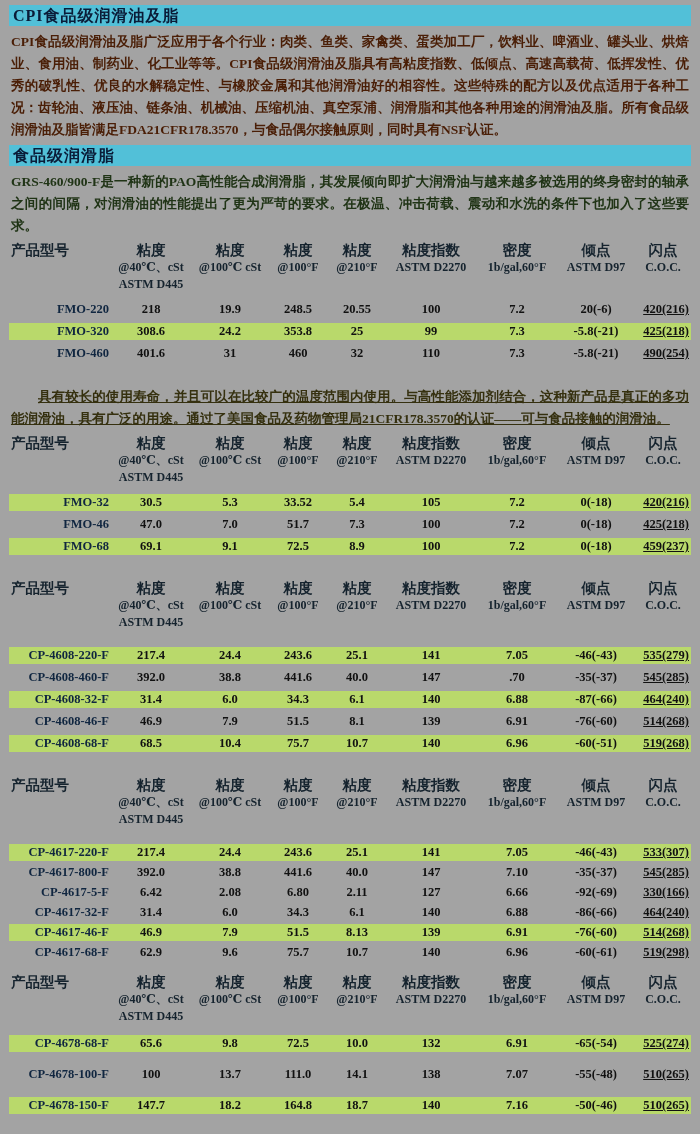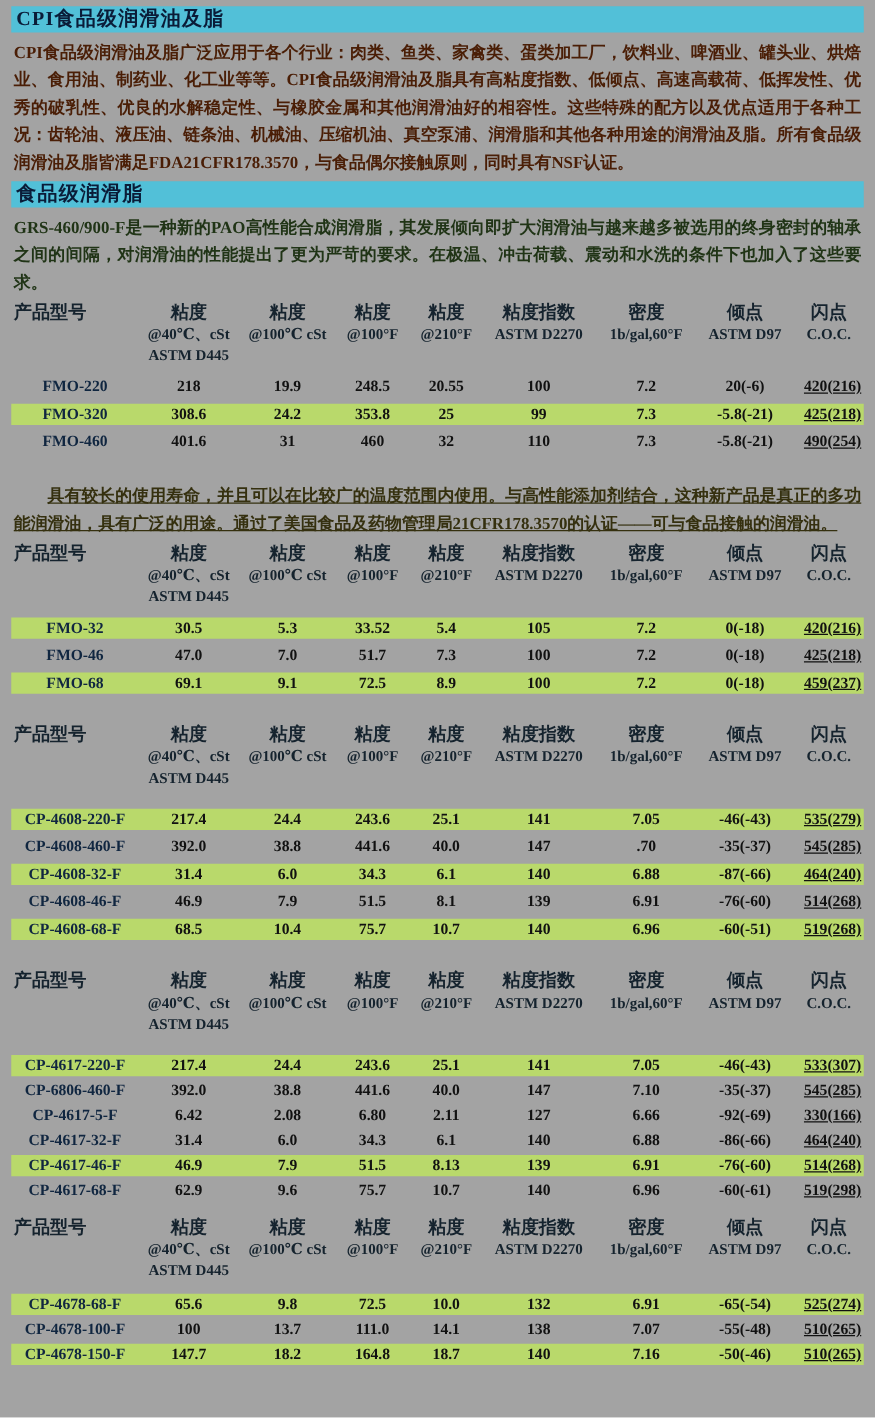--- a/index.html
+++ b/index.html
@@ -29,28 +29,28 @@
   }
   .t-hdr{margin-bottom:8px;color:#15232e;}
   .t-hcell{text-align:center;}
   .t-hcell.c0{text-align:left;padding-left:2px;}
   .h-main{font-size:14.5px;line-height:18px;}
   .h-sub{font-size:12px;line-height:17px;}
   .t-row{
     height:17px;line-height:17px;margin-bottom:5px;font-size:12.5px;
   }
   .t-cell{text-align:center;white-space:nowrap;}
-  .t-cell.c0{text-align:center;padding-left:2px;color:#102640;}
+  .t-cell.c0{text-align:right;padding-left:2px;color:#102640;}
   .t-cell.c8{text-align:right;padding-right:2px;text-decoration:underline;}
   .mt-sec{margin-top:24px;}
   .gap-lg .t-hdr{margin-bottom:16px;}
   .tight .t-row{margin-bottom:3px;}
   .t5{margin-top:12px;}
   .t5 .t-hdr{margin-bottom:10px;}
-  .t5 .t-row{margin-bottom:3px;}
+  .t5 .t-row{margin-bottom:14px;}
 </style>
 <style>.section-bar{background:#52c0d8;color:#0a1c38;}.hl{background:#b9d96b;}</style></head>
 <body>
 
 <div class="page">
 
   <div class="section-bar">
     <span>CPI食品级润滑油及脂</span>
   </div>
 
@@ -352,21 +352,21 @@
         <div class="t-cell c1">217.4</div>
         <div class="t-cell c2">24.4</div>
         <div class="t-cell c3">243.6</div>
         <div class="t-cell c4">25.1</div>
         <div class="t-cell c5">141</div>
         <div class="t-cell c6">7.05</div>
         <div class="t-cell c7">-46(-43)</div>
         <div class="t-cell c8">533(307)</div>
       </div>
       <div class="t-row">
-        <div class="t-cell c0">CP-6806-460-F</div>
+        <div class="t-cell c0">CP-4617-800-F</div>
         <div class="t-cell c1">392.0</div>
         <div class="t-cell c2">38.8</div>
         <div class="t-cell c3">441.6</div>
         <div class="t-cell c4">40.0</div>
         <div class="t-cell c5">147</div>
         <div class="t-cell c6">7.10</div>
         <div class="t-cell c7">-35(-37)</div>
         <div class="t-cell c8">545(285)</div>
       </div>
       <div class="t-row">

